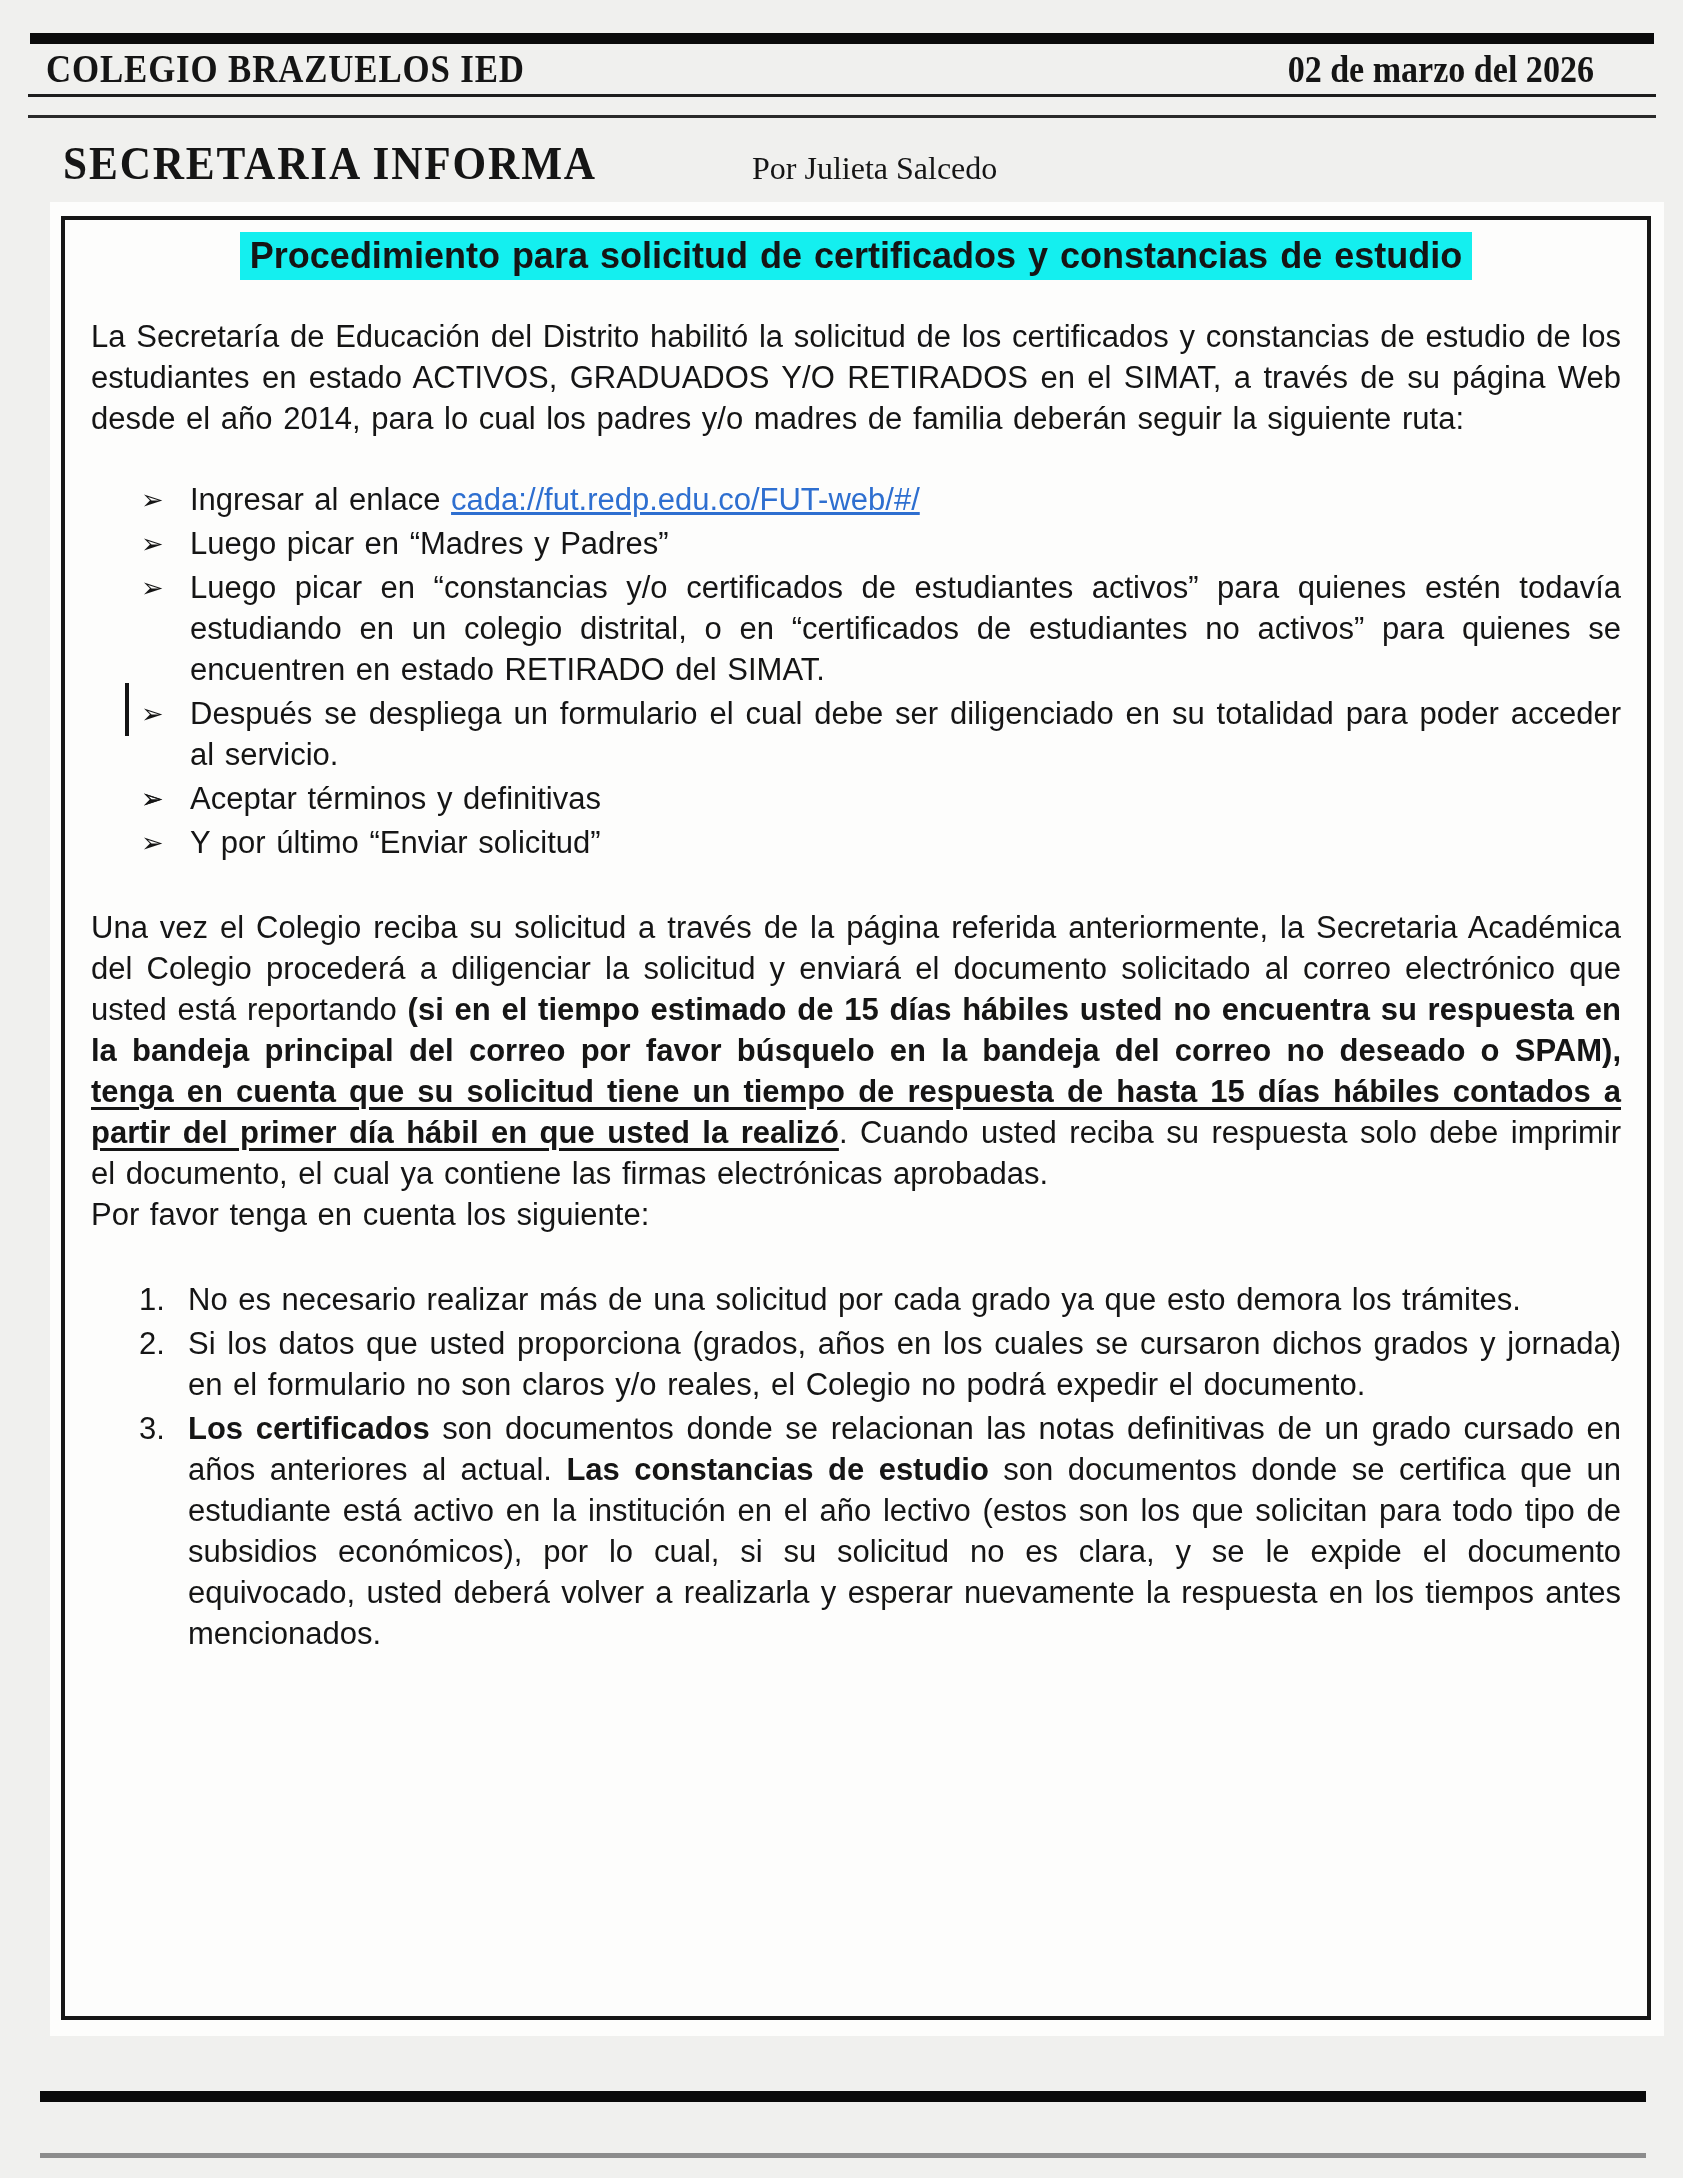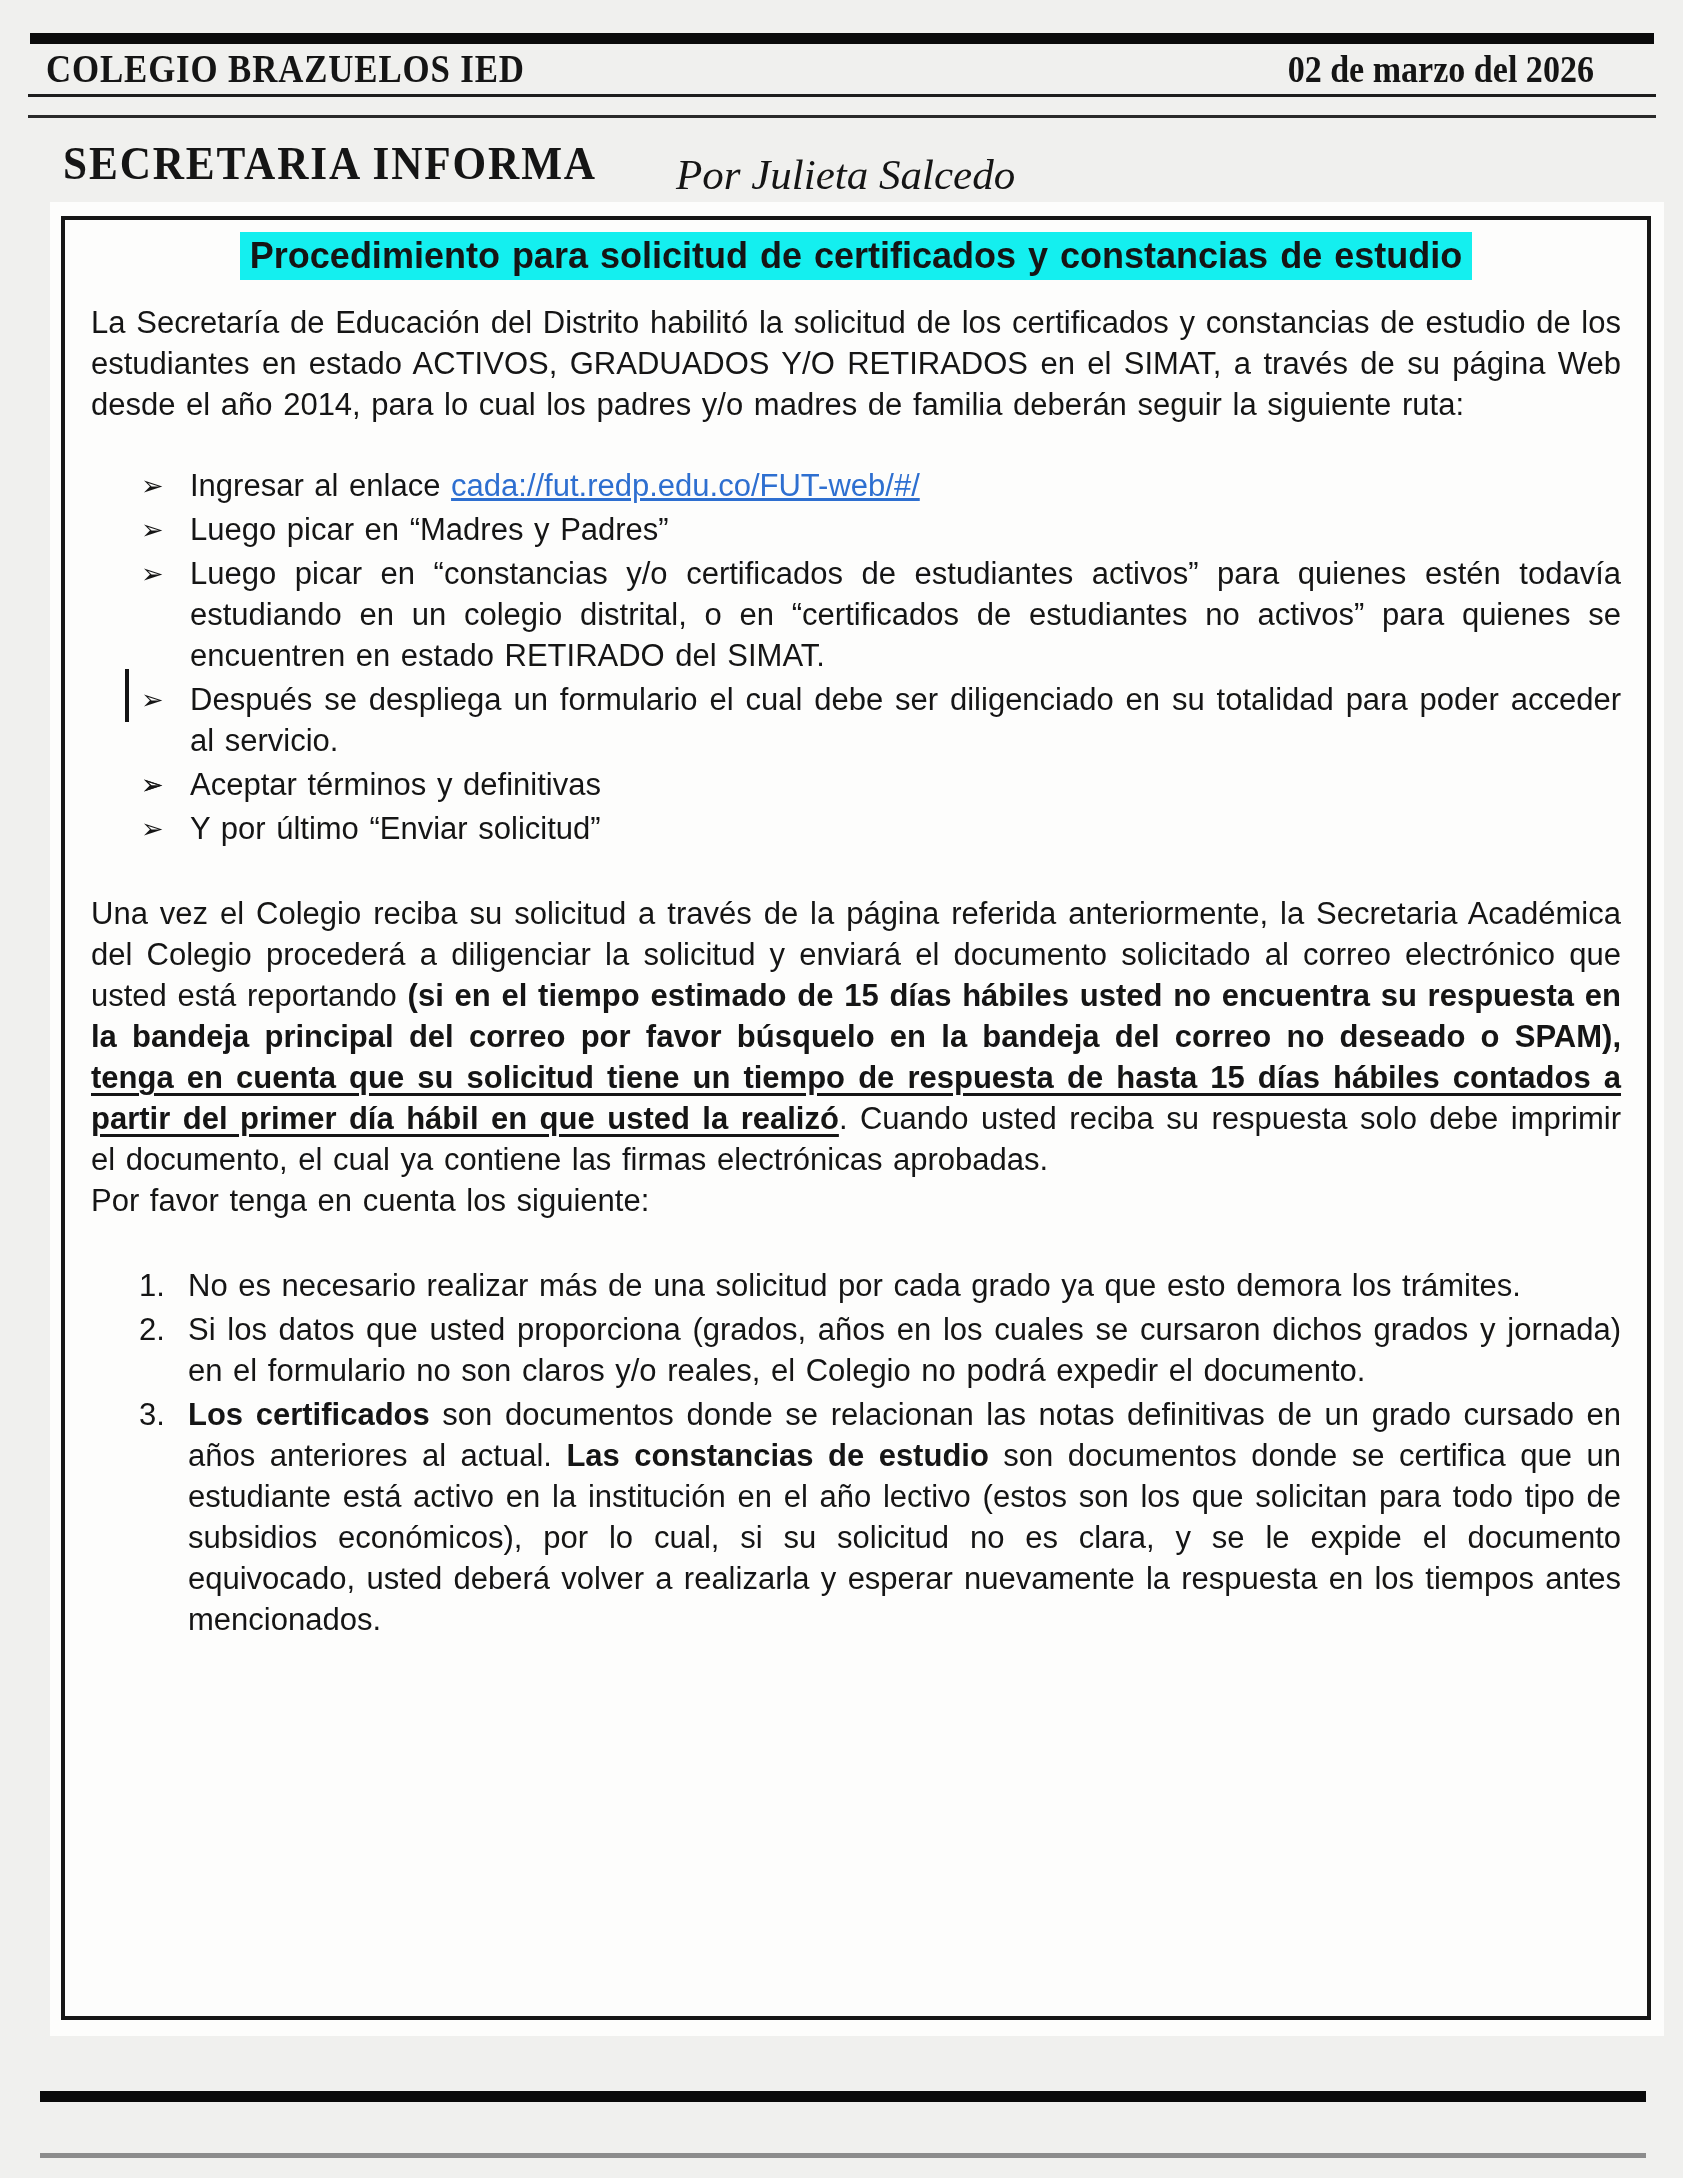--- a/index.html
+++ b/index.html
@@ -28,38 +28,38 @@
     transform:scaleX(.92);transform-origin:right center;white-space:nowrap;
   }
   .rule-1{position:absolute;left:28px;top:94px;width:1628px;height:3px;background:#1d1d1d;}
   .rule-2{position:absolute;left:28px;top:115px;width:1628px;height:3px;background:#2a2a2a;}
   .section-title{
     position:absolute;left:63px;top:137px;
     font-family:"Liberation Serif","DejaVu Serif",serif;font-weight:bold;font-size:46px;
     letter-spacing:2px;transform:scaleX(.94);transform-origin:left center;white-space:nowrap;
   }
   .byline{
-    position:absolute;left:676px;top:150px;
-    font-family:"Liberation Serif","DejaVu Serif",serif;font-style:italic;font-size:43px;white-space:nowrap;
+    position:absolute;left:752px;top:150px;
+    font-family:"Liberation Serif","DejaVu Serif",serif;font-size:32px;white-space:nowrap;
   }
   
   .sheet{position:absolute;left:50px;top:202px;width:1614px;height:1834px;background:#fdfdfc;}
   .notice-box{
     position:absolute;left:61px;top:216px;width:1590px;height:1804px;
     border:4px solid #161616;background:#fdfdfc;
     padding:10px 26px 0 26px;
     font-size:31px;line-height:41px;word-spacing:2px;
   }
   .notice-title-row{text-align:center;margin-top:2px;}
   .notice-title{
     display:inline-block;background:var(--highlight);
     font-weight:bold;font-size:36px;line-height:46px;padding:1px 10px;
   }
   .para{margin:0;text-align:justify;}
-  .intro{margin-top:22px;}
+  .intro{margin-top:36px;}
   .response{margin-top:44px;}
   .note-intro{text-align:left;}
   .bold{font-weight:bold;}
   .boldu{font-weight:bold;text-decoration:underline;text-decoration-thickness:3px;text-underline-offset:5px;}
   a.link{color:var(--link);text-decoration:underline;cursor:pointer;}
   
   .step-list{margin-top:40px;}
   .step{position:relative;padding-left:99px;text-align:justify;margin-bottom:3px;}
   .step .marker{position:absolute;left:50px;top:1px;font-size:27px;}
   .text-cursor{position:absolute;left:34px;top:-10px;width:4px;height:53px;background:#141414;}

